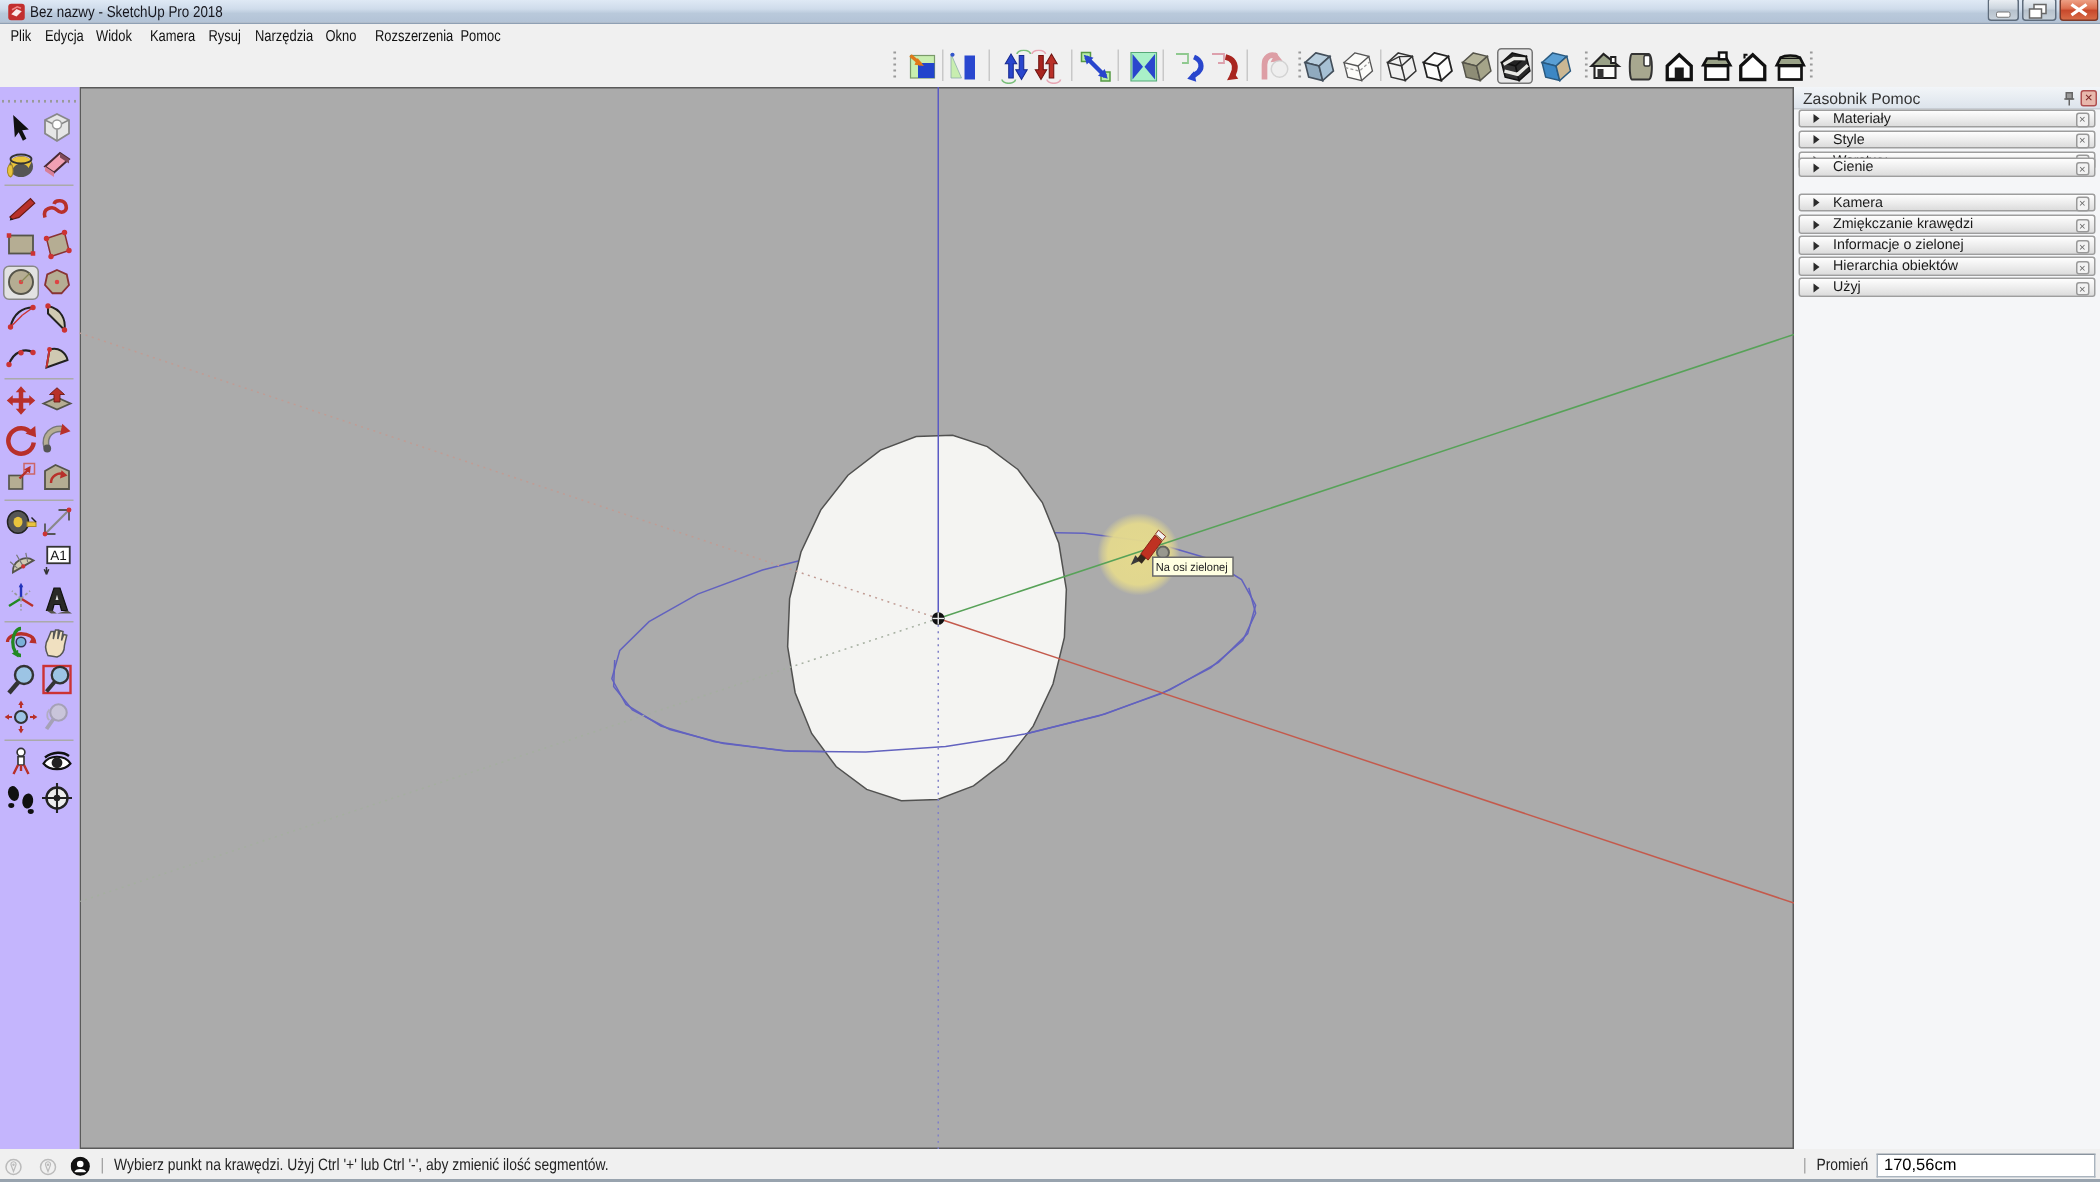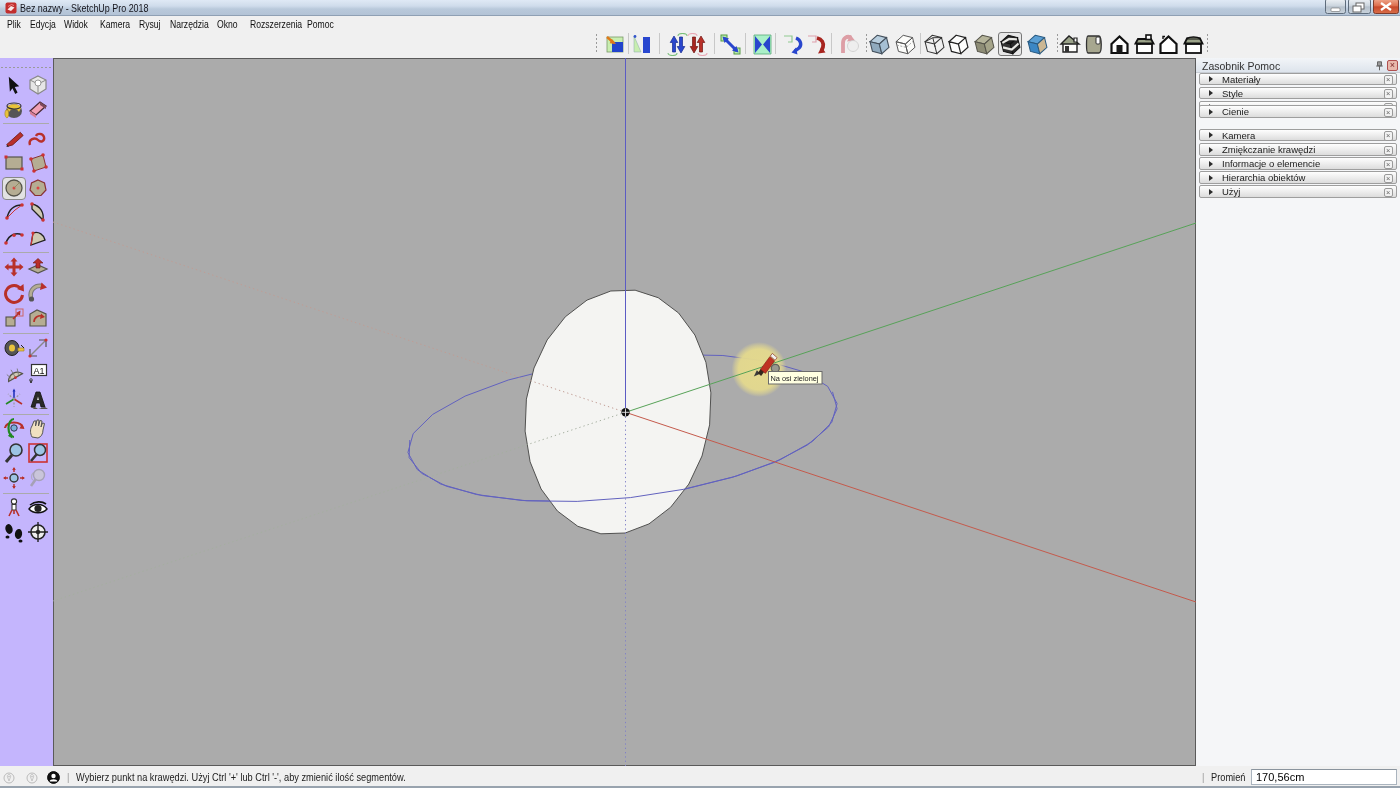--- a/index.html
+++ b/index.html
@@ -487,21 +487,21 @@
         <span class="lbl">Kamera</span>
         <span class="xb">×</span>
       </div>
 <div class="rp-row" style="top:85px">
         <span class="tri"></span>
         <span class="lbl">Zmiękczanie krawędzi</span>
         <span class="xb">×</span>
       </div>
 <div class="rp-row" style="top:99.1px">
         <span class="tri"></span>
-        <span class="lbl">Informacje o elemencie</span>
+        <span class="lbl">Informacje o zielonej</span>
         <span class="xb">×</span>
       </div>
 <div class="rp-row" style="top:113.2px">
         <span class="tri"></span>
         <span class="lbl">Hierarchia obiektów</span>
         <span class="xb">×</span>
       </div>
 <div class="rp-row" style="top:127.3px">
         <span class="tri"></span>
         <span class="lbl">Użyj</span>

